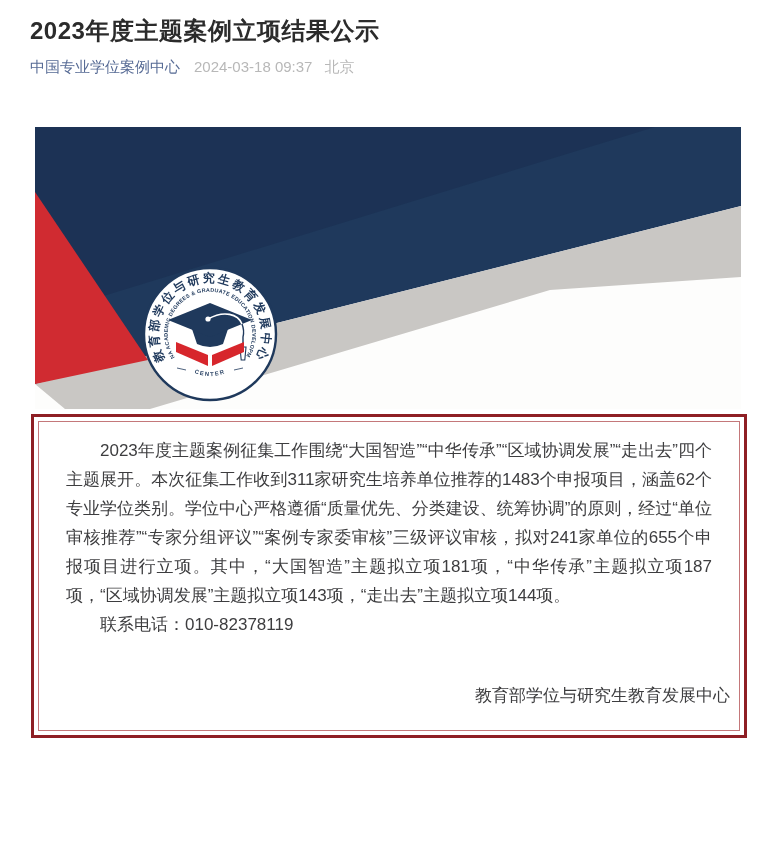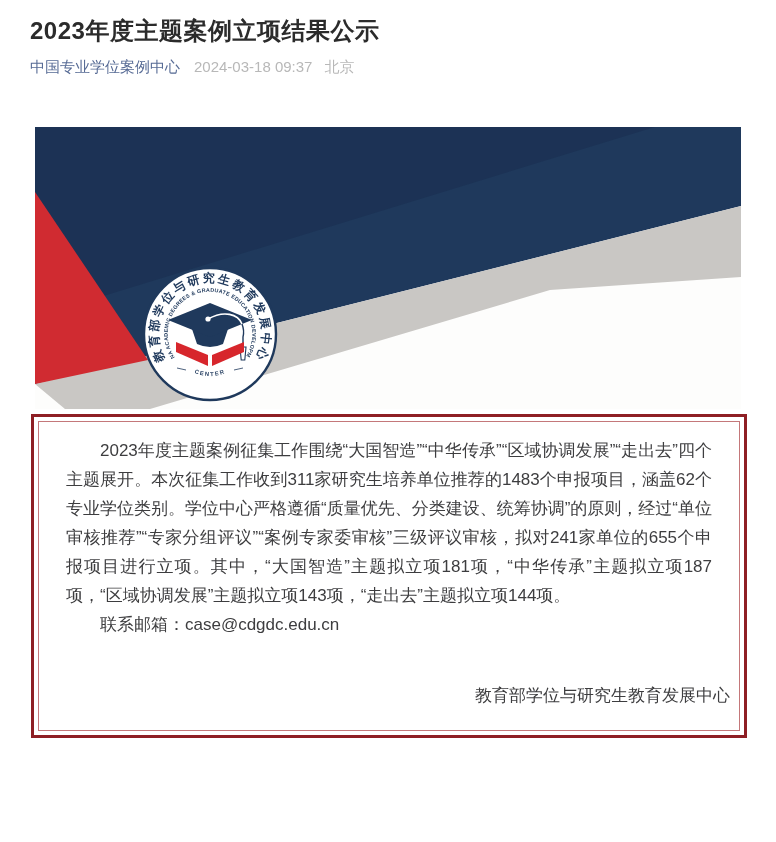--- a/index.html
+++ b/index.html
@@ -87,20 +87,20 @@
           <path d="M-2,21 L-34,8 L-34,18 L-2,32 Z" style="fill:var(--book-red,#D7262C)"></path>
           <path d="M2,21 L34,8 L34,18 L2,32 Z" style="fill:var(--book-red,#D7262C)"></path>
         </g>
       </g>
     </svg>
   </div>
 
   <div class="notice-box">
     <div class="notice-inner">
       <p class="para">2023年度主题案例征集工作围绕“大国智造”“中华传承”“区域协调发展”“走出去”四个主题展开。本次征集工作收到311家研究生培养单位推荐的1483个申报项目，涵盖62个专业学位类别。学位中心严格遵循“质量优先、分类建设、统筹协调”的原则，经过“单位审核推荐”“专家分组评议”“案例专家委审核”三级评议审核，拟对241家单位的655个申报项目进行立项。其中，“大国智造”主题拟立项181项，“中华传承”主题拟立项187项，“区域协调发展”主题拟立项143项，“走出去”主题拟立项144项。</p>
-      <p class="para">联系邮箱：case@cdgdc.edu.cn</p>
+      <p class="para">联系电话：010-82378119</p>
       <div class="signature">
         <div>教育部学位与研究生教育发展中心</div>
       </div>
     </div>
   </div>
 
 </div>
 
 </body></html>

